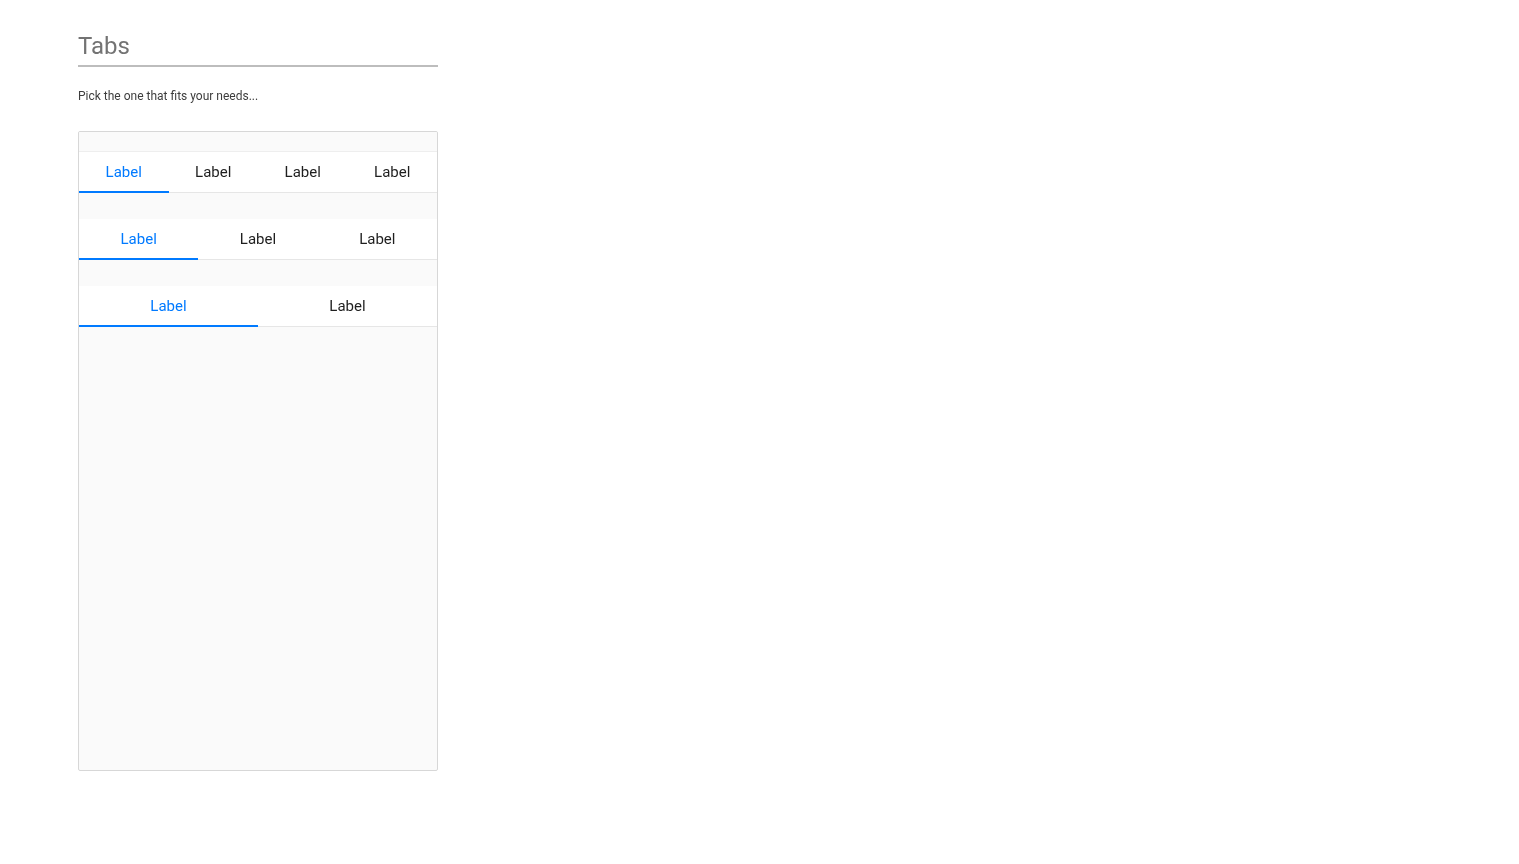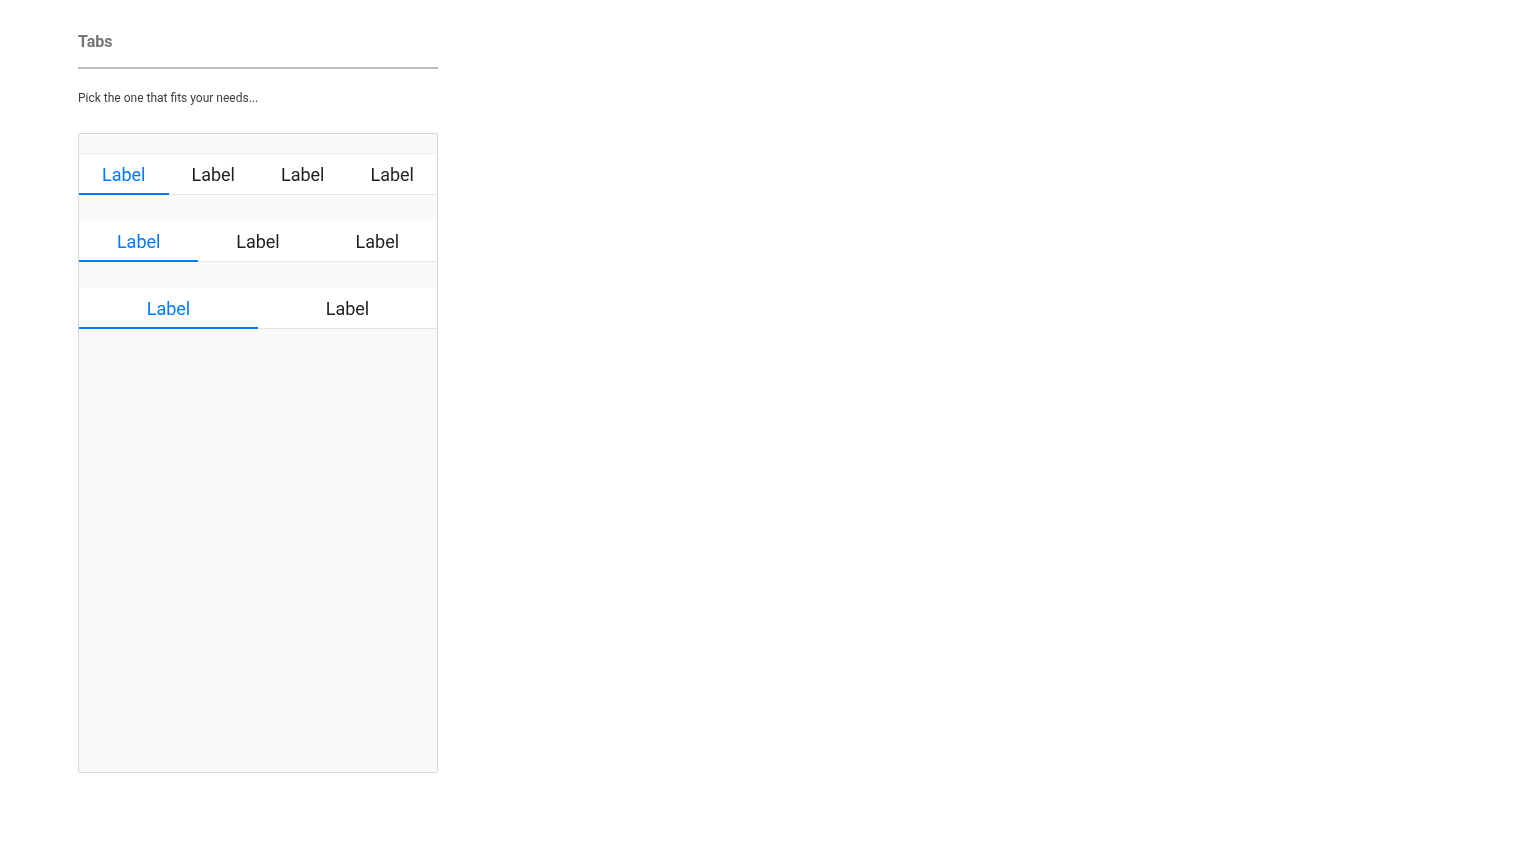--- a/index.html
+++ b/index.html
@@ -9,24 +9,24 @@
     font-family: -apple-system, BlinkMacSystemFont, "Segoe UI", Roboto, "Helvetica Neue", Arial, sans-serif;
     font-size: 14px;
     color: #111;
     background: #fff;
     width: 1519px;
   }
   .page {
     padding: 32px 0 0 78px;
   }
   .section-title {
-    font-size: 16px;
-    font-weight: 700;
+    font-size: 24px;
+    font-weight: 400;
     color: #737373;
-    margin: 0 0 16px 0;
+    margin: 0 0 4px 0;
     line-height: 1.2;
   }
   .title-rule {
     width: 360px;
     height: 2px;
     background: #bdbdbd;
     margin: 0 0 22px 0;
   }
   .intro {
     font-size: 12px;
@@ -53,21 +53,21 @@
   }
   .tab-bar + .spacer {
     height: 26px;
   }
   .tab {
     flex: 1 1 0;
     height: 40px;
     display: flex;
     align-items: center;
     justify-content: center;
-    font-size: 18px;
+    font-size: 15px;
     color: #1f1f1f;
     position: relative;
     cursor: pointer;
     user-select: none;
     background: #fff;
   }
   .tab.active {
     color: #007aff;
   }
   .tab.active::after {

